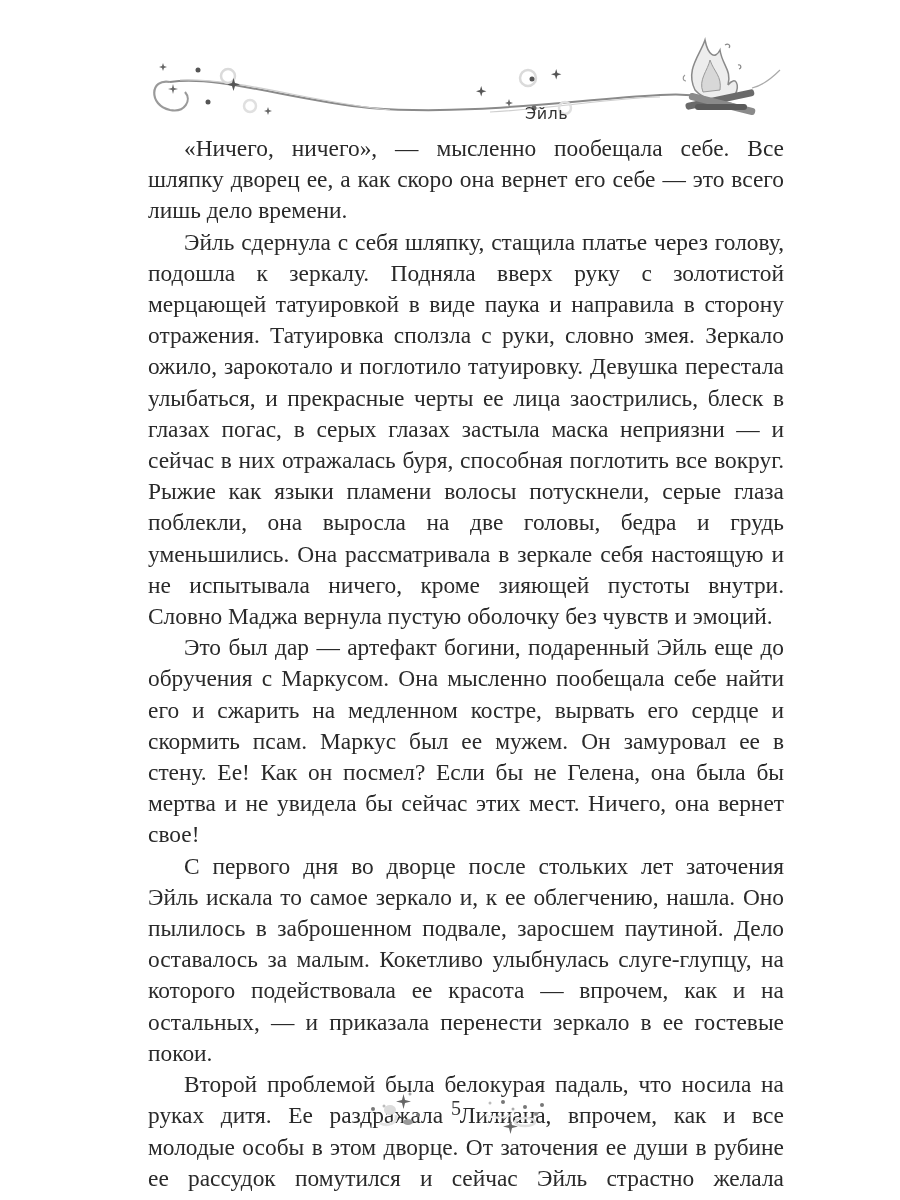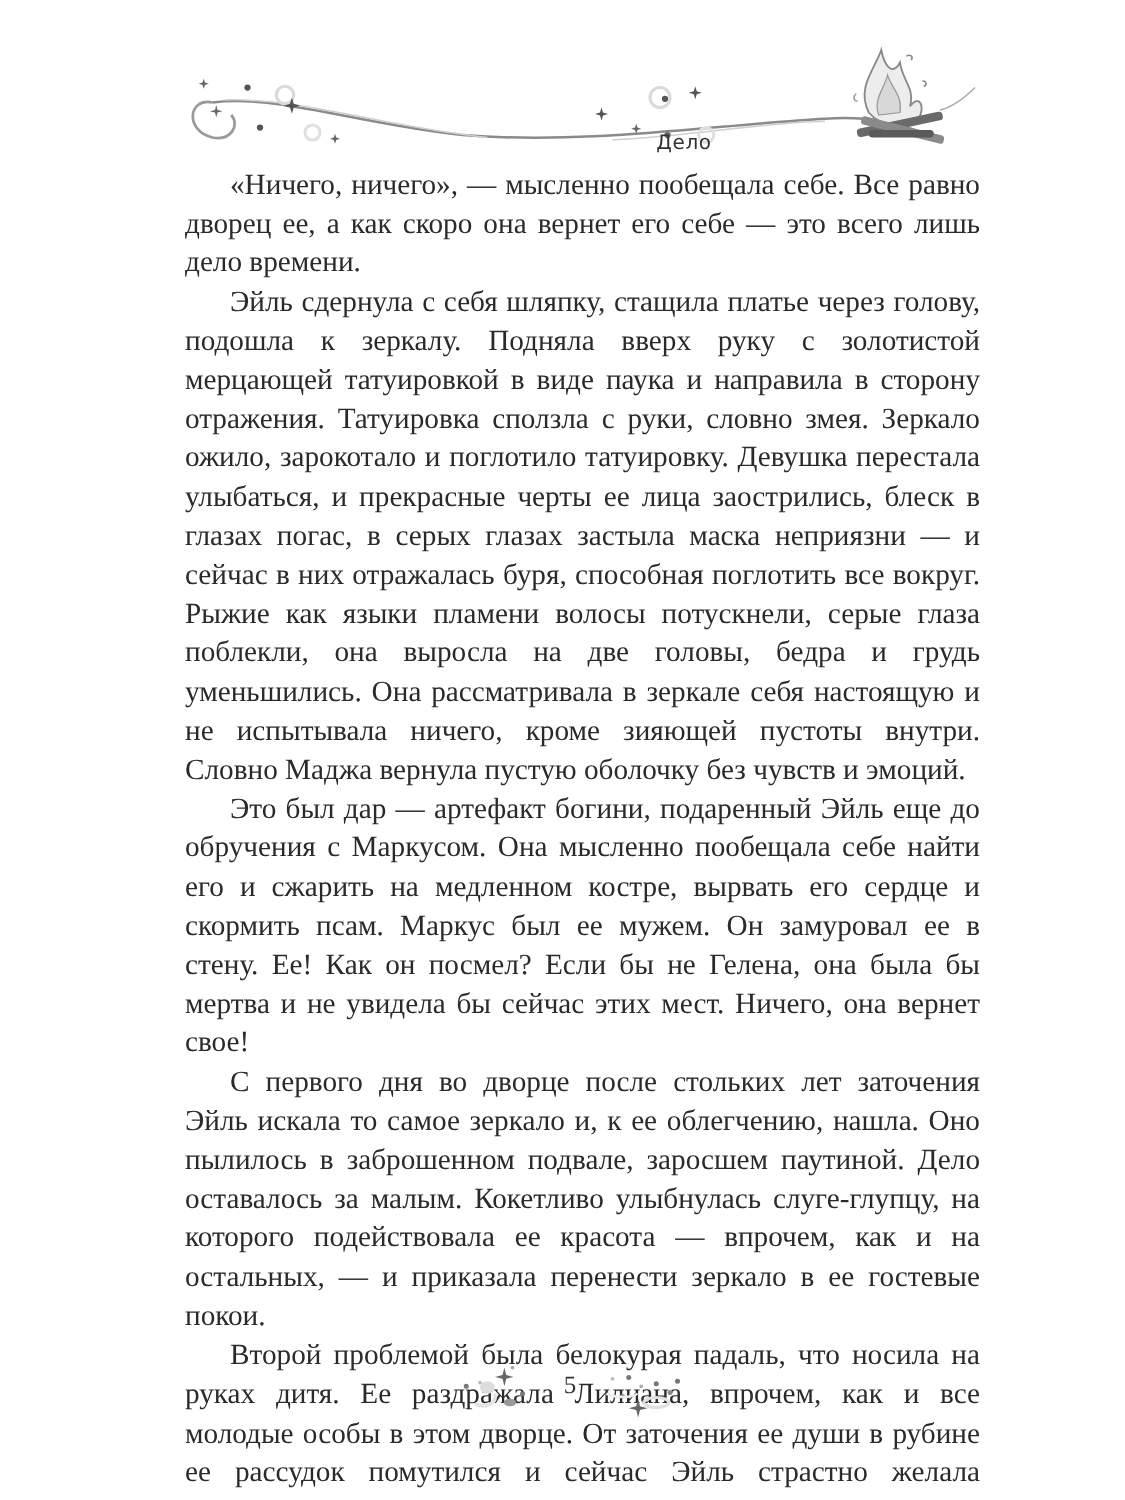--- a/index.html
+++ b/index.html
@@ -73,25 +73,25 @@
       <path d="M 563 62 C 558 50, 568 40, 570 30 C 574 42, 582 46, 580 60 z" fill="#d8d8d8" stroke="#999" stroke-width="1"></path>
       <rect x="545" y="66" width="70" height="7" rx="3" fill="#6a6a6a" transform="rotate(-12 580 70)"></rect>
       <rect x="548" y="70" width="68" height="7" rx="3" fill="#8a8a8a" transform="rotate(14 580 74)"></rect>
       <rect x="555" y="74" width="52" height="6" rx="3" fill="#5a5a5a"></rect>
       <path d="M 585 15 c 3 -2 6 0 4 3" fill="none" stroke="#888" stroke-width="1.2"></path>
       <path d="M 598 35 c 3 -1 4 3 1 4" fill="none" stroke="#888" stroke-width="1.2"></path>
       <path d="M 545 45 c -3 2 -2 6 1 6" fill="none" stroke="#999" stroke-width="1.2"></path>
       <path d="M 612 58 C 625 55, 635 45, 640 40" fill="none" stroke="#aaa" stroke-width="1.2"></path>
     </g>
   </svg>
-  <div class="running-head">Дело</div>
+  <div class="running-head">Эйль</div>
 </div>
 
 <div class="text-block">
-  <p>«Ничего, ничего», — мысленно пообещала себе. Все равно дворец ее, а как скоро она вернет его себе — это всего лишь дело времени.</p>
+  <p>«Ничего, ничего», — мысленно пообещала себе. Все шляпку дворец ее, а как скоро она вернет его себе — это всего лишь дело времени.</p>
   <p>Эйль сдернула с себя шляпку, стащила платье через голову, подошла к зеркалу. Подняла вверх руку с золотистой мерцающей татуировкой в виде паука и направила в сторону отражения. Татуировка сползла с руки, словно змея. Зеркало ожило, зарокотало и поглотило татуировку. Девушка перестала улыбаться, и прекрасные черты ее лица заострились, блеск в глазах погас, в серых глазах застыла маска неприязни — и сейчас в них отражалась буря, способная поглотить все вокруг. Рыжие как языки пламени волосы потускнели, серые глаза поблекли, она выросла на две головы, бедра и грудь уменьшились. Она рассматривала в зеркале себя настоящую и не испытывала ничего, кроме зияющей пустоты внутри. Словно Маджа вернула пустую оболочку без чувств и эмоций.</p>
   <p>Это был дар — артефакт богини, подаренный Эйль еще до обручения с Маркусом. Она мысленно пообещала себе найти его и сжарить на медленном костре, вырвать его сердце и скормить псам. Маркус был ее мужем. Он замуровал ее в стену. Ее! Как он посмел? Если бы не Гелена, она была бы мертва и не увидела бы сейчас этих мест. Ничего, она вернет свое!</p>
   <p>С первого дня во дворце после стольких лет заточения Эйль искала то самое зеркало и, к ее облегчению, нашла. Оно пылилось в заброшенном подвале, заросшем паутиной. Дело оставалось за малым. Кокетливо улыбнулась слуге-глупцу, на которого подействовала ее красота — впрочем, как и на остальных, — и приказала перенести зеркало в ее гостевые покои.</p>
   <p>Второй проблемой была белокурая падаль, что носила на руках дитя. Ее раздражала Лилиана, впрочем, как и все молодые особы в этом дворце. От заточения ее души в рубине ее рассудок помутился и сейчас Эйль страстно желала расправы и власти.</p>
 </div>
 
 <div class="footer">
   <svg width="220" height="50" viewBox="0 0 220 50">
     <ellipse cx="40" cy="25" rx="6" ry="5" fill="#dcdcdc"></ellipse>
     <path d="M 30 38 C 38 42, 48 38, 46 30" fill="none" stroke="#e3e3e3" stroke-width="3"></path>

